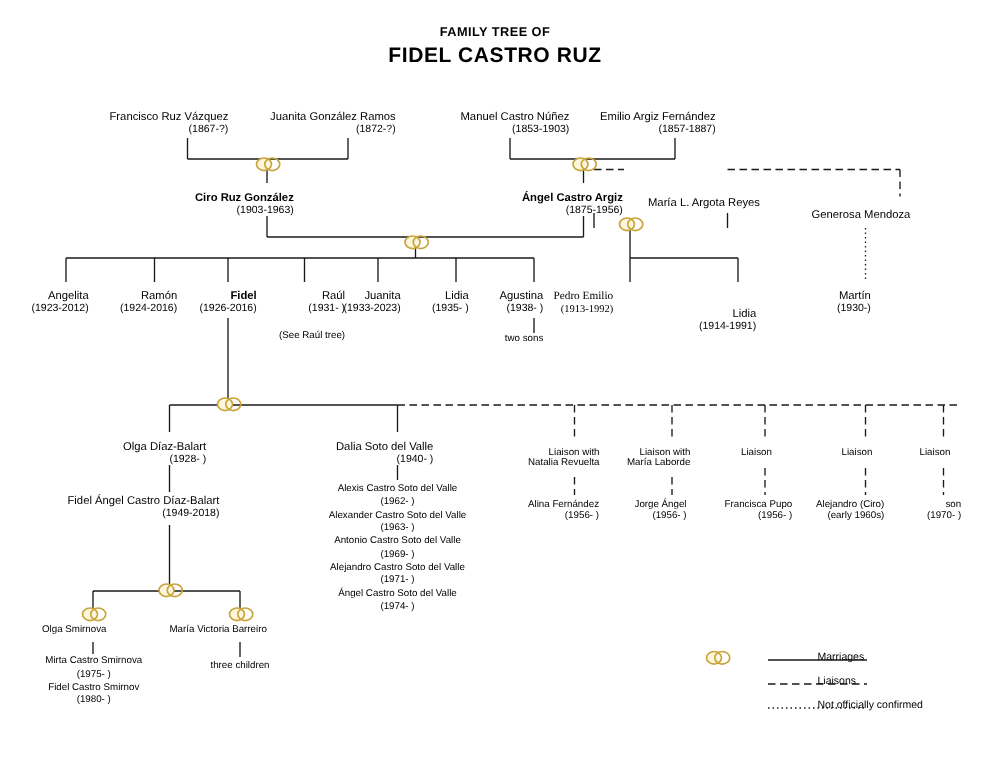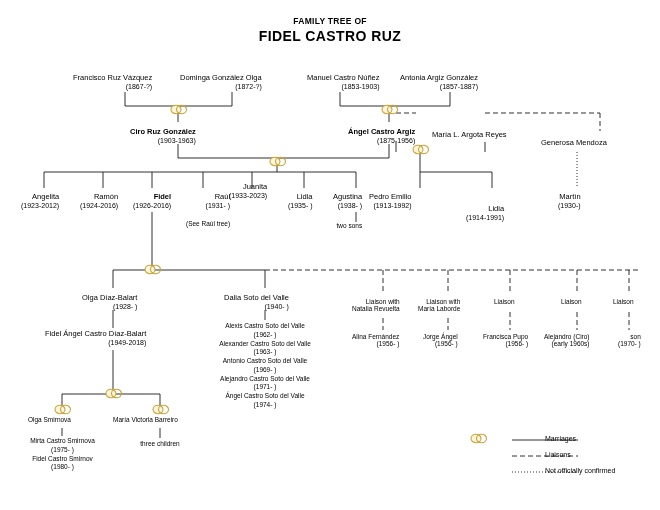--- a/index.html
+++ b/index.html
@@ -163,29 +163,29 @@
       <ellipse cx="6" cy="5.5" rx="5" ry="4.2" fill="#fdf6dd" stroke="#c9a43a" stroke-width="1.1"></ellipse>
       <ellipse cx="11.5" cy="5.5" rx="5" ry="4.2" fill="none" stroke="#c9a43a" stroke-width="1.1"></ellipse>
     </svg>
 </div>
 
 <div class="node" style="left:73px;top:74px;">
   <div class="nm">Francisco Ruz Vázquez</div>
   <div class="dt">(1867-?)</div>
 </div>
 <div class="node" style="left:180px;top:74px;">
-  <div class="nm">Dominga González Olga</div>
+  <div class="nm">Juanita González Ramos</div>
   <div class="dt">(1872-?)</div>
 </div>
 <div class="node" style="left:291px;top:74px;margin-left:16px;">
   <div class="nm">Manuel Castro Núñez</div>
   <div class="dt">(1853-1903)</div>
 </div>
 <div class="node" style="left:400px;top:74px;">
-  <div class="nm">Antonia Argiz González</div>
+  <div class="nm">Emilio Argiz Fernández</div>
   <div class="dt">(1857-1887)</div>
 </div>
 
 <div class="node" style="left:130px;top:128px;">
   <div class="nm b">Ciro Ruz González</div>
   <div class="dt">(1903-1963)</div>
 </div>
 <div class="node" style="left:348px;top:128px;">
   <div class="nm b">Ángel Castro Argiz</div>
   <div class="dt">(1875-1956)</div>
@@ -207,34 +207,34 @@
 </div>
 <div class="node" style="left:133px;top:193px;">
   <div class="nm b">Fidel</div>
   <div class="dt">(1926-2016)</div>
 </div>
 <div class="node" style="left:186px;top:193px;">
   <div class="nm">Raúl</div>
   <div class="dt">(1931- )</div>
   <div class="ital" style="margin-top:10px;">(See Raúl tree)</div>
 </div>
-<div class="node" style="left:229px;top:183px;">
+<div class="node" style="left:229px;top:193px;">
   <div class="nm">Juanita</div>
   <div class="dt">(1933-2023)</div>
 </div>
 <div class="node" style="left:288px;top:193px;">
   <div class="nm">Lidia</div>
   <div class="dt">(1935- )</div>
 </div>
 <div class="node" style="left:333px;top:193px;">
   <div class="nm">Agustina</div>
   <div class="dt">(1938- )</div>
   <div class="small" style="margin-top:12px;">two sons</div>
 </div>
-<div class="node" style="left:369px;top:193px;">
+<div class="node" style="left:369px;top:193px;font-family:Liberation Serif, serif;">
   <div class="nm">Pedro Emilio</div>
   <div class="dt">(1913-1992)</div>
 </div>
 <div class="node" style="left:466px;top:205px;">
   <div class="nm">Lidia</div>
   <div class="dt">(1914-1991)</div>
 </div>
 <div class="node" style="left:558px;top:193px;">
   <div class="nm">Martín</div>
   <div class="dt">(1930-)</div>

